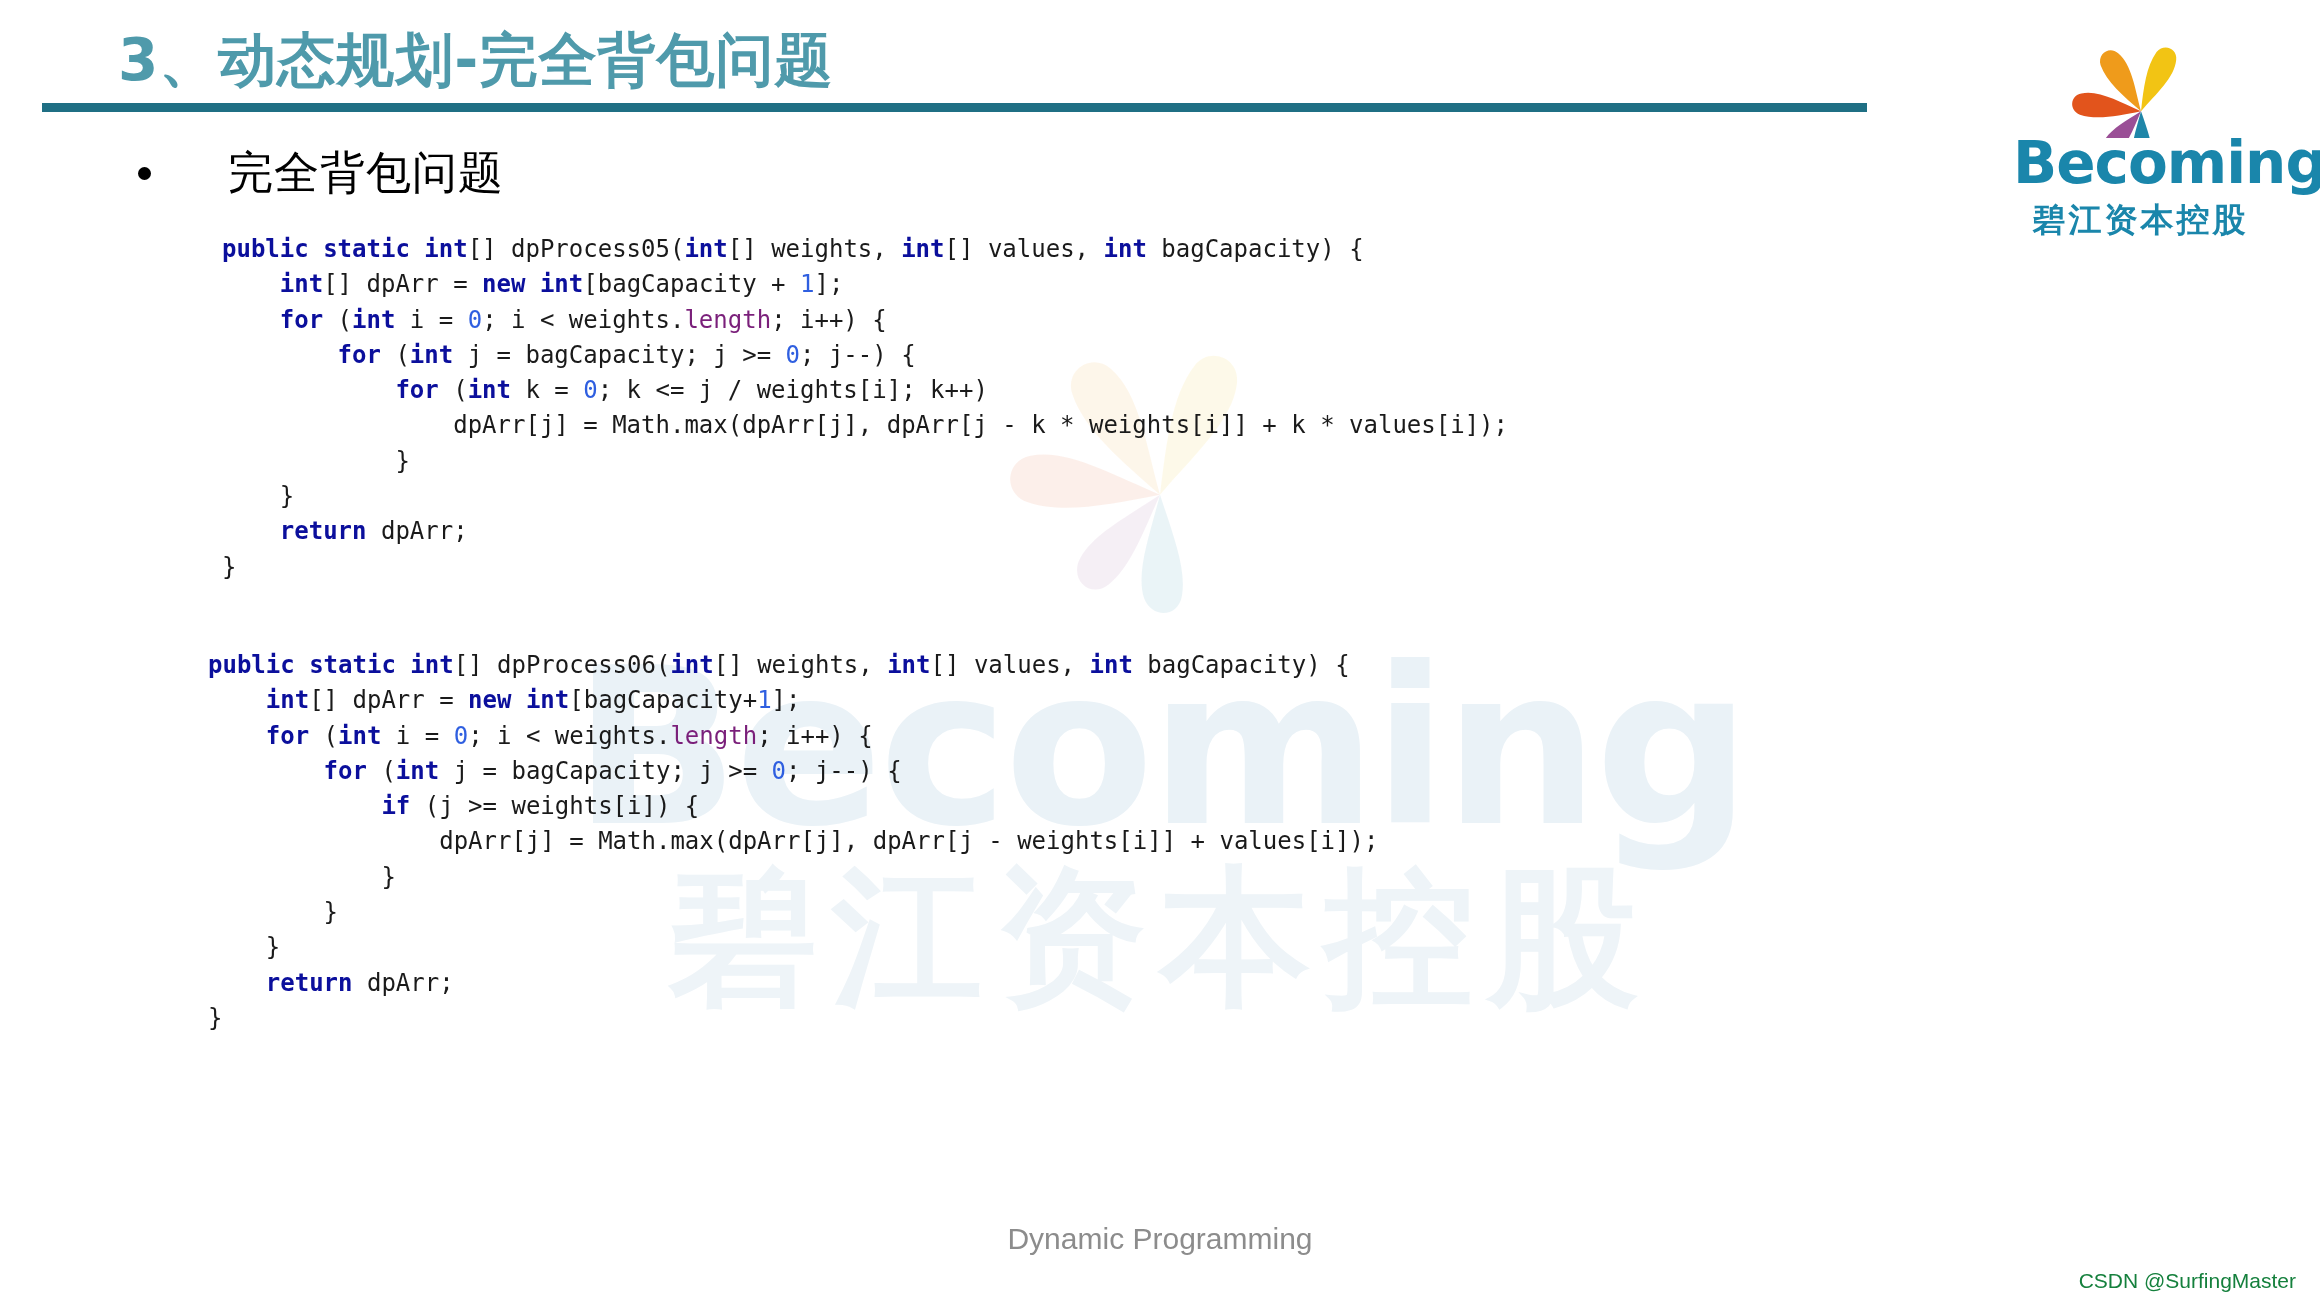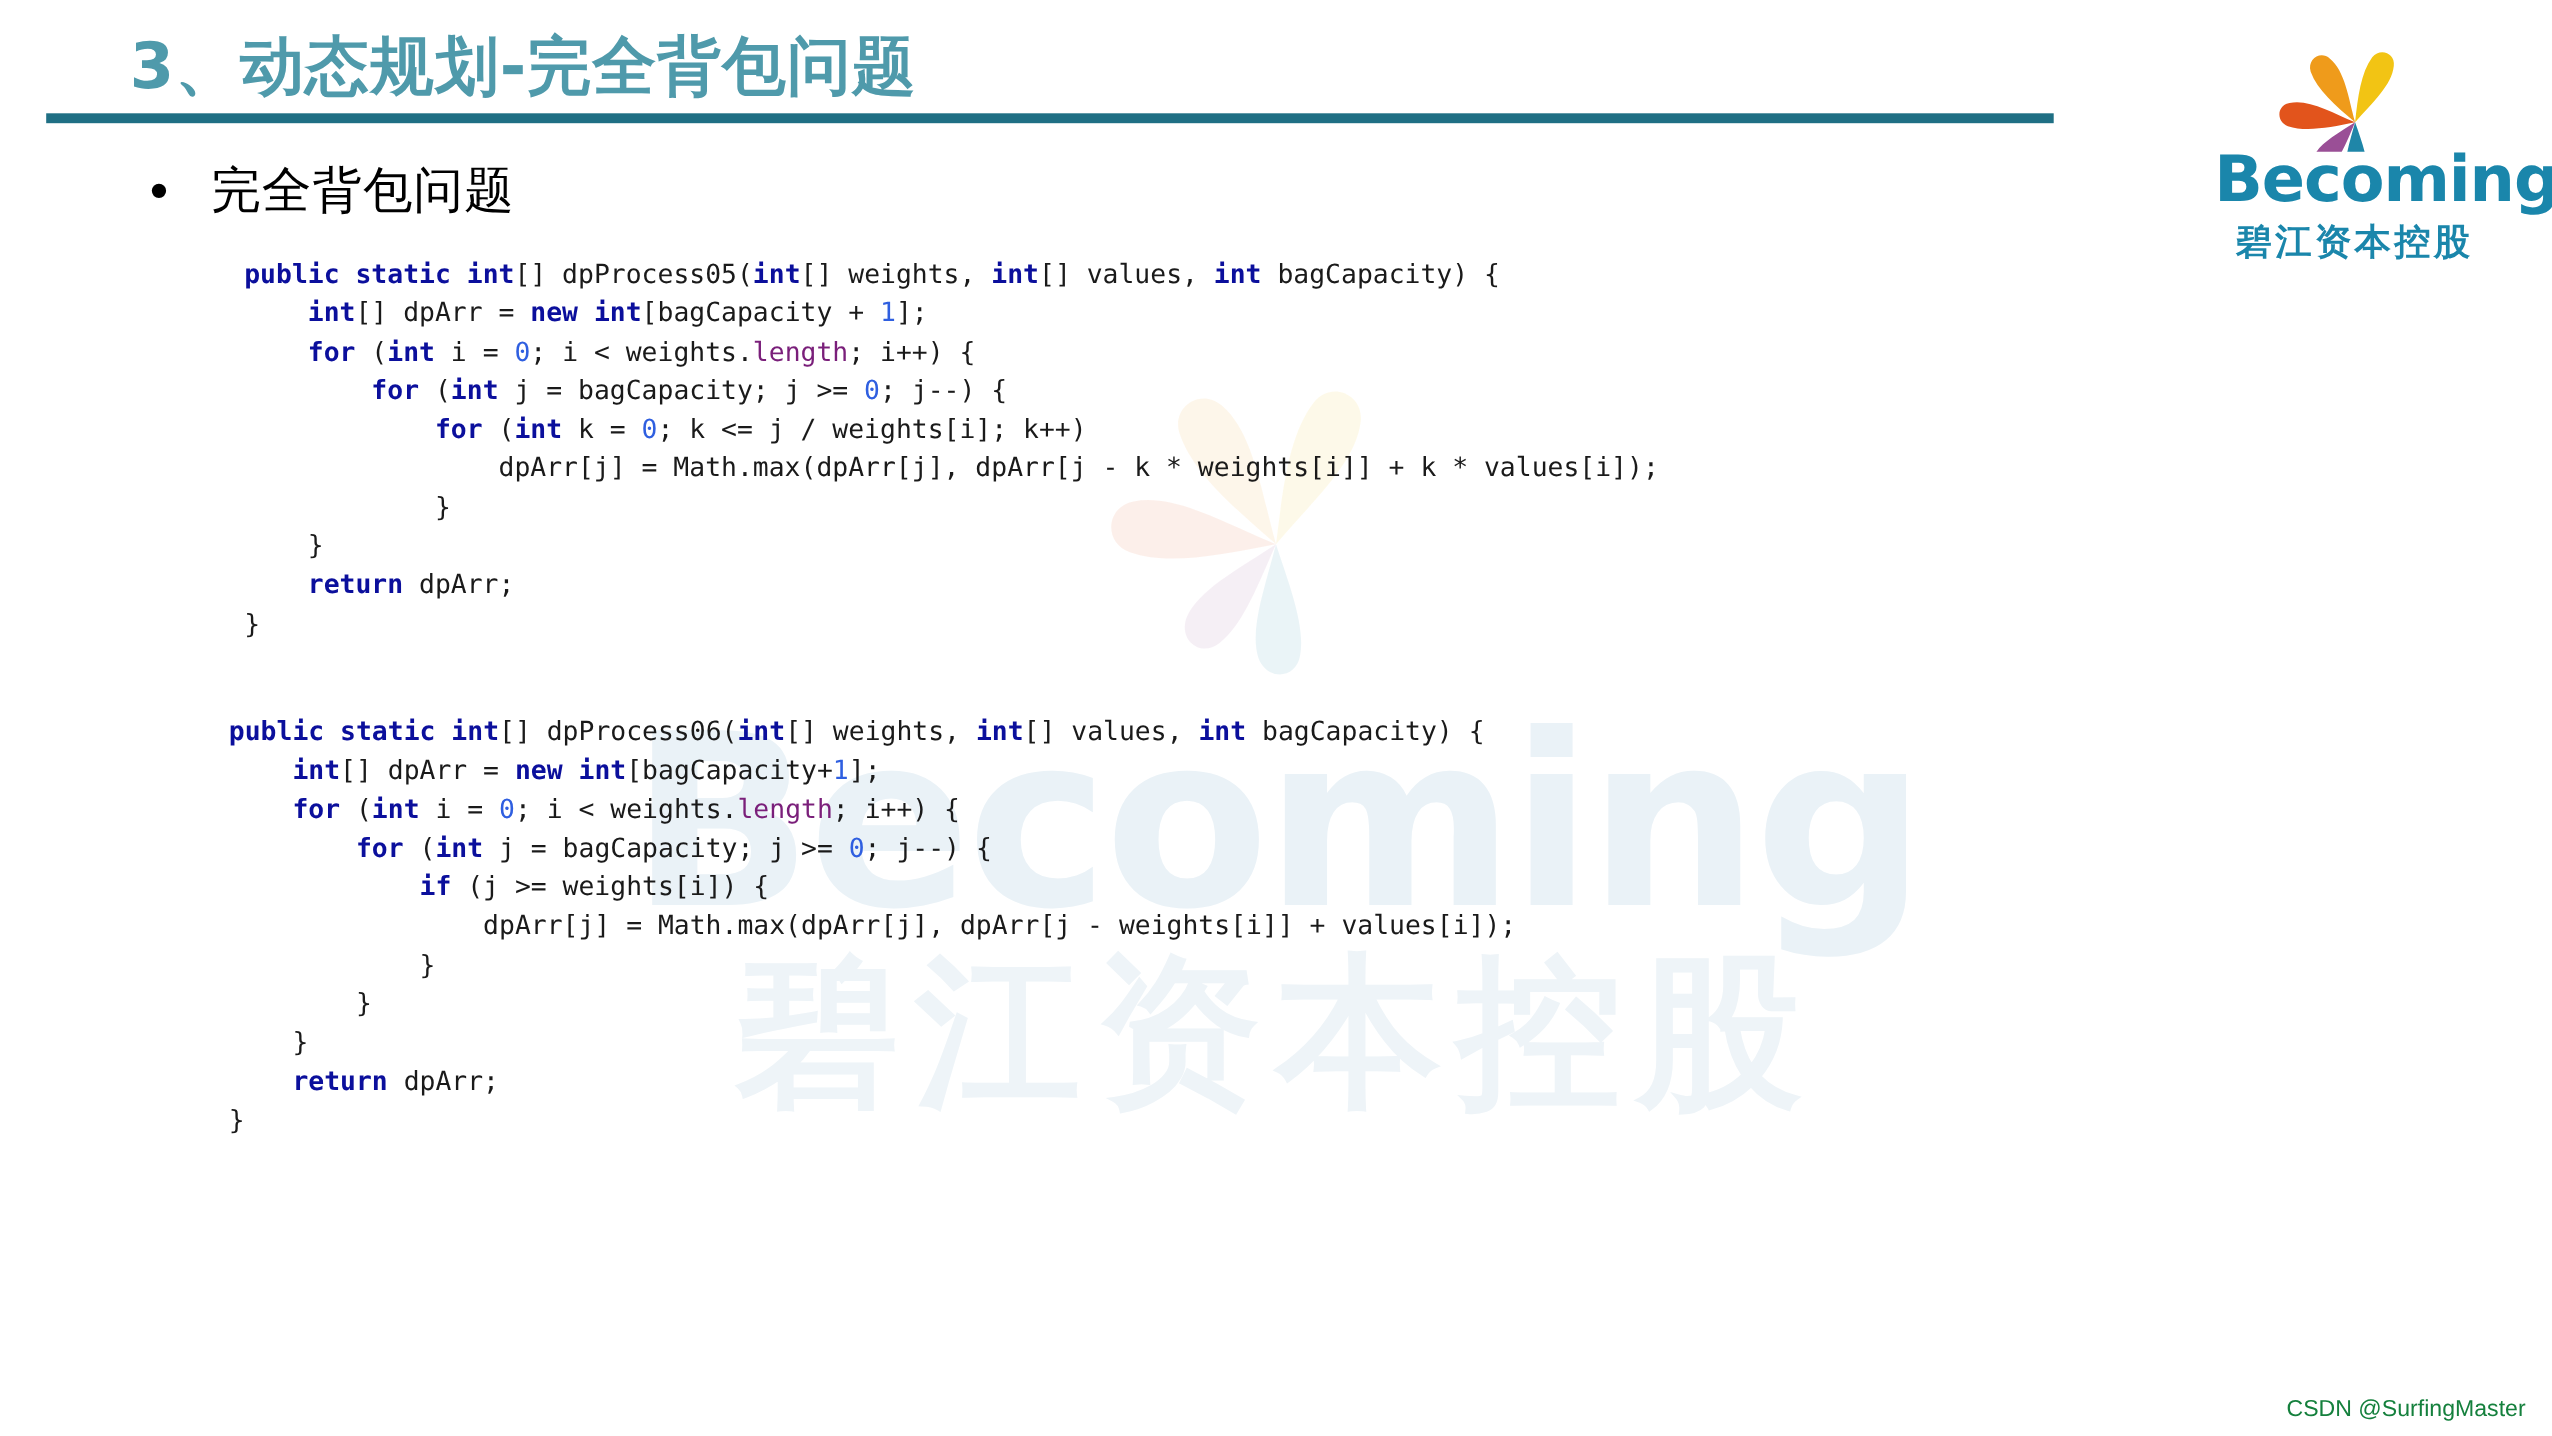--- a/index.html
+++ b/index.html
@@ -112,20 +112,21 @@
   }
 
   
   .bullet-row {
     position: absolute;
     left: 138px;
     top: 143px;
     display: flex;
     align-items: center;
     z-index: 3;
+    gap: 36px;
   }
   .bullet-dot {
     width: 13px;
     height: 13px;
     border-radius: 50%;
     background: #000000;
     margin-right: 41px;
     flex: 0 0 auto;
   }
   .bullet-text {
@@ -214,15 +215,16 @@
   </div>
 
   <div class="bullet-row">
     <span class="bullet-dot"></span>
     <span class="bullet-text">完全背包问题</span>
   </div>
 
   <div class="code-block" id="code-1"><div><span class="k">public</span><span class="p"> </span><span class="k">static</span><span class="p"> </span><span class="k">int</span><span class="p">[] dpProcess05(</span><span class="k">int</span><span class="p">[] weights, </span><span class="k">int</span><span class="p">[] values, </span><span class="k">int</span><span class="p"> bagCapacity) {</span></div><div><span class="p">    </span><span class="k">int</span><span class="p">[] dpArr = </span><span class="k">new</span><span class="p"> </span><span class="k">int</span><span class="p">[bagCapacity + </span><span class="n">1</span><span class="p">];</span></div><div><span class="p">    </span><span class="k">for</span><span class="p"> (</span><span class="k">int</span><span class="p"> i = </span><span class="n">0</span><span class="p">; i &lt; weights.</span><span class="f">length</span><span class="p">; i++) {</span></div><div><span class="p">        </span><span class="k">for</span><span class="p"> (</span><span class="k">int</span><span class="p"> j = bagCapacity; j &gt;= </span><span class="n">0</span><span class="p">; j--) {</span></div><div><span class="p">            </span><span class="k">for</span><span class="p"> (</span><span class="k">int</span><span class="p"> k = </span><span class="n">0</span><span class="p">; k &lt;= j / weights[i]; k++)</span></div><div><span class="p">                dpArr[j] = Math.</span><span class="m">max</span><span class="p">(dpArr[j], dpArr[j - k * weights[i]] + k * values[i]);</span></div><div><span class="p">            }</span></div><div><span class="p">    }</span></div><div><span class="p">    </span><span class="k">return</span><span class="p"> dpArr;</span></div><div><span class="p">}</span></div></div>
   <div class="code-block" id="code-2"><div><span class="k">public</span><span class="p"> </span><span class="k">static</span><span class="p"> </span><span class="k">int</span><span class="p">[] dpProcess06(</span><span class="k">int</span><span class="p">[] weights, </span><span class="k">int</span><span class="p">[] values, </span><span class="k">int</span><span class="p"> bagCapacity) {</span></div><div><span class="p">    </span><span class="k">int</span><span class="p">[] dpArr = </span><span class="k">new</span><span class="p"> </span><span class="k">int</span><span class="p">[bagCapacity+</span><span class="n">1</span><span class="p">];</span></div><div><span class="p">    </span><span class="k">for</span><span class="p"> (</span><span class="k">int</span><span class="p"> i = </span><span class="n">0</span><span class="p">; i &lt; weights.</span><span class="f">length</span><span class="p">; i++) {</span></div><div><span class="p">        </span><span class="k">for</span><span class="p"> (</span><span class="k">int</span><span class="p"> j = bagCapacity; j &gt;= </span><span class="n">0</span><span class="p">; j--) {</span></div><div><span class="p">            </span><span class="k">if</span><span class="p"> (j &gt;= weights[i]) {</span></div><div><span class="p">                dpArr[j] = Math.</span><span class="m">max</span><span class="p">(dpArr[j], dpArr[j - weights[i]] + values[i]);</span></div><div><span class="p">            }</span></div><div><span class="p">        }</span></div><div><span class="p">    }</span></div><div><span class="p">    </span><span class="k">return</span><span class="p"> dpArr;</span></div><div><span class="p">}</span></div></div>
 
+  <div class="footer-caption">Dynamic Programming</div>
   <div class="csdn-mark">CSDN @SurfingMaster</div>
 
 </div>
 
 </body></html>

